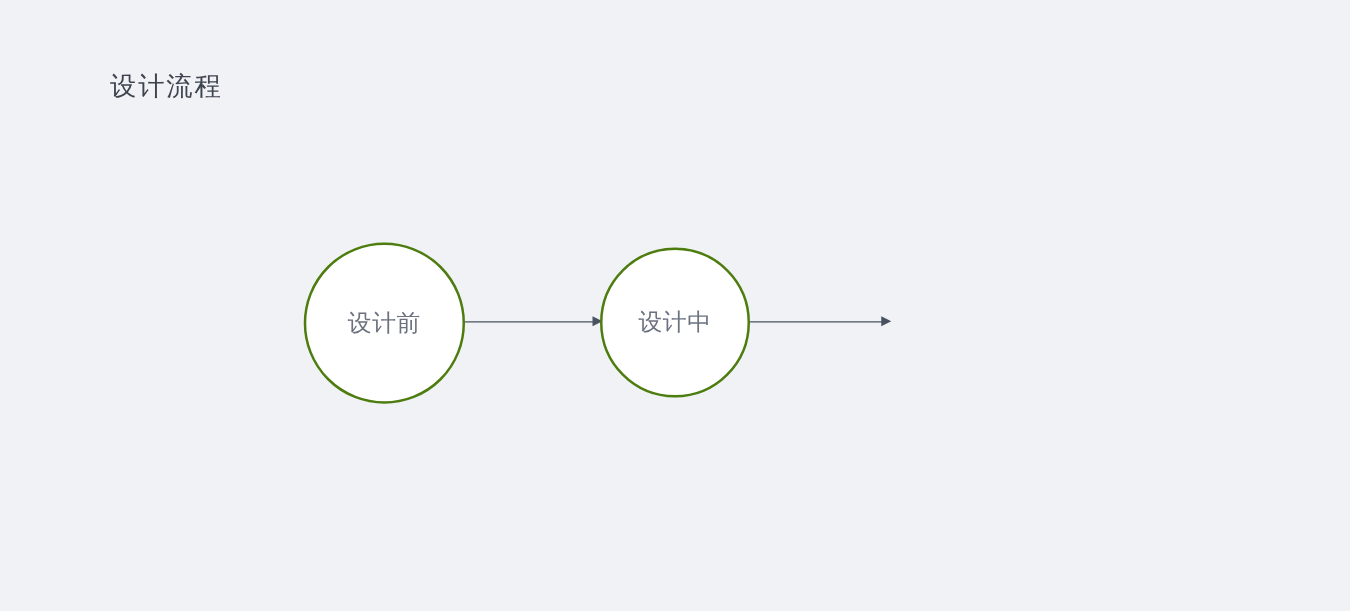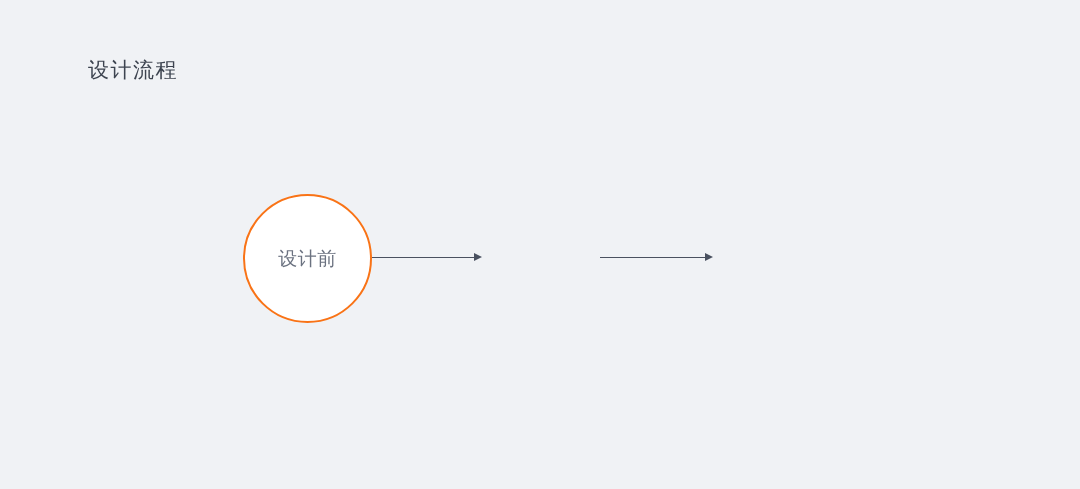--- a/index.html
+++ b/index.html
@@ -34,21 +34,21 @@
     left: 0;
     top: 0;
     width: 1080px;
     height: 489px;
   }
   .flow-node {
     position: absolute;
     box-sizing: border-box;
     border-radius: 50%;
     background: #ffffff;
-    border: 2px solid #f97316;
+    border: 2px solid #4d7c0f;
     display: flex;
     align-items: center;
     justify-content: center;
   }
   .flow-node-label {
     font-size: 19px;
     color: #6b7280;
     letter-spacing: 0.5px;
     white-space: nowrap;
     font-weight: 400;
@@ -94,20 +94,23 @@
 
     <div class="flow-node" id="node-0">
       <span class="flow-node-label">设计前</span>
     </div>
 
     <div class="flow-connector" id="connector-0">
       <div class="connector-line"></div>
       <div class="connector-arrowhead"></div>
     </div>
 
+    <div class="flow-node" id="node-1">
+      <span class="flow-node-label">设计中</span>
+    </div>
 
     <div class="flow-connector" id="connector-1">
       <div class="connector-line"></div>
       <div class="connector-arrowhead"></div>
     </div>
 
 
   </div>
 </div>
 

